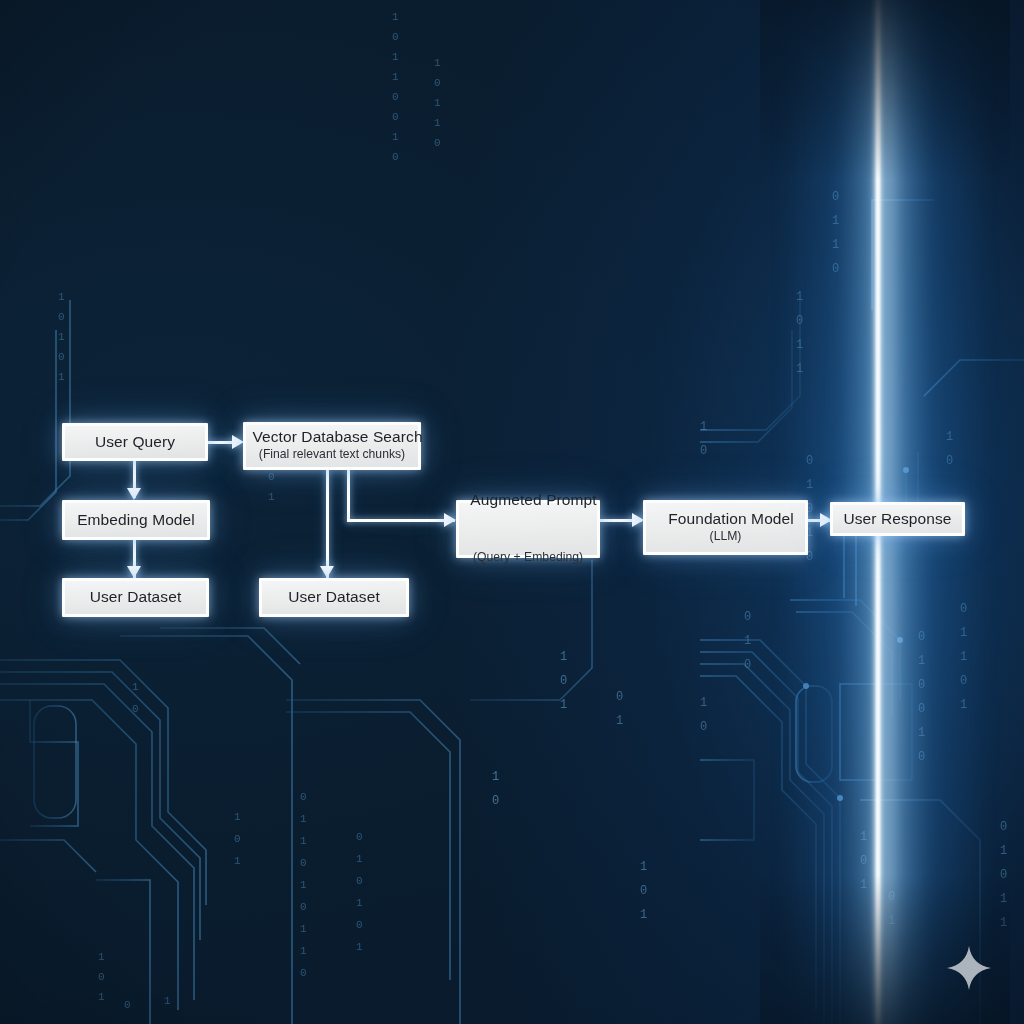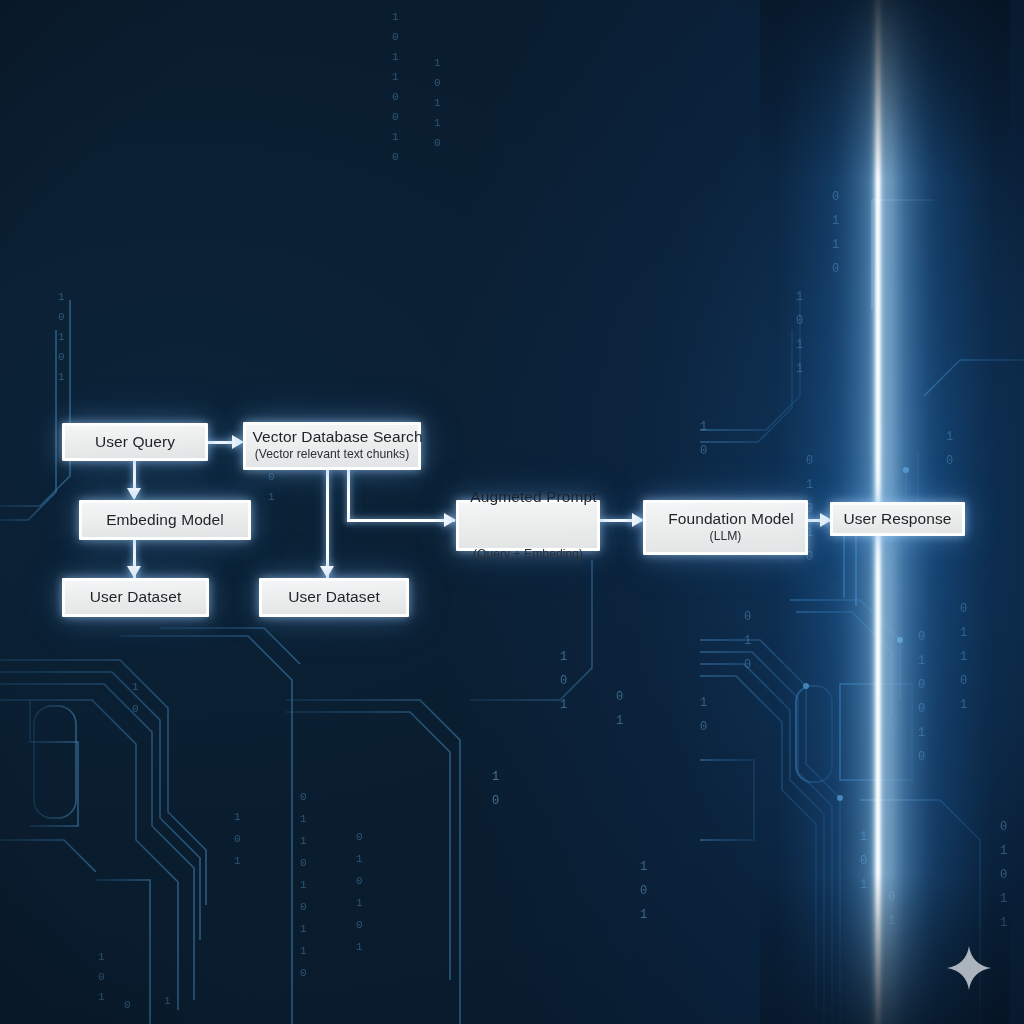--- a/index.html
+++ b/index.html
@@ -311,36 +311,36 @@
 
     <div class="conn h" style="left:790px;top:519px;width:40px;"></div>
     <div class="arrow right" style="left:820px;top:513px;"></div>
 
     <div class="node" style="left:62px;top:423px;width:146px;height:38px;">
       <span class="ttl">User Query</span>
     </div>
 
     <div class="node two-line" style="left:243px;top:422px;width:178px;height:48px;">
       <span class="ttl">Vector Database Search</span>
-      <span class="sub">(Vector relevant text chunks)</span>
-    </div>
-
-    <div class="node" style="left:79px;top:500px;width:172px;height:40px;">
+      <span class="sub">(Final relevant text chunks)</span>
+    </div>
+
+    <div class="node" style="left:62px;top:500px;width:148px;height:40px;">
       <span class="ttl">Embeding Model</span>
     </div>
 
     <div class="node" style="left:62px;top:578px;width:147px;height:39px;">
       <span class="ttl">User Dataset</span>
     </div>
 
     <div class="node" style="left:259px;top:578px;width:150px;height:39px;">
       <span class="ttl">User Dataset</span>
     </div>
 
-    <div class="node two-line" style="left:456px;top:500px;width:144px;height:51px;gap:40px;">
+    <div class="node two-line" style="left:456px;top:500px;width:144px;height:58px;gap:40px;">
       <span class="ttl">Augmeted Prompt</span>
       <span class="sub">(Query + Embeding)</span>
     </div>
 
     <div class="node two-line" style="left:643px;top:500px;width:165px;height:55px;">
       <span class="ttl">Foundation Model</span>
       <span class="sub">(LLM)</span>
     </div>
 
     <div class="node" style="left:830px;top:502px;width:135px;height:34px;">

